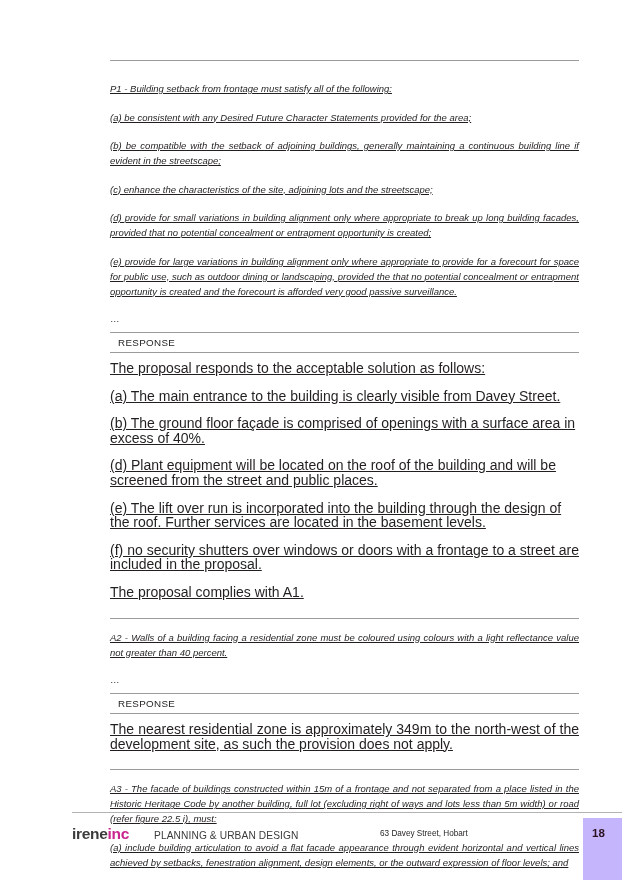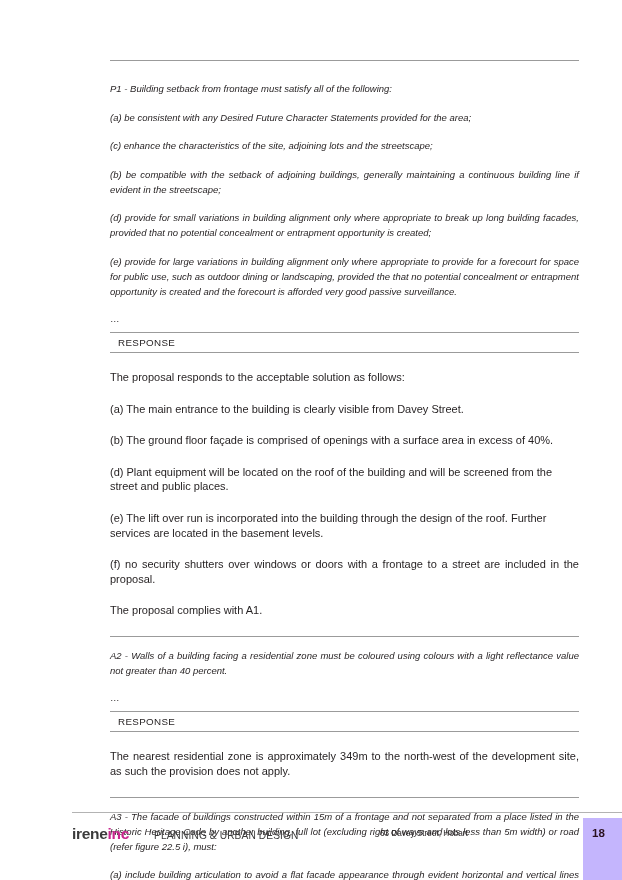--- a/index.html
+++ b/index.html
@@ -34,34 +34,35 @@
     margin: 0;
   }
   .rule-top { margin-bottom: 20px; }
 
   
   p {
     margin: 0 0 13px 0;
     font-size: 9.4px;
     line-height: 14.5px;
     color: #231f20;
+    text-decoration: underline;
   }
   .prov {
     font-style: italic;
     text-align: justify;
     font-size: 9.5px;
     line-height: 15px;
     margin: 0 0 13.5px 0;
   }
 
   
   .resp {
-    font-size: 11px;
+    font-size: 14px;
     line-height: 14.6px;
-    margin: 17px 0 13px 0;
+    margin: 8px 0 13px 0;
     text-align: left;
   }
   .resp.justify { text-align: justify; }
 
   .ellipsis {
     font-size: 9.5px;
     line-height: 13px;
     margin: 2px 0 7px 0;
     letter-spacing: 0.5px;
     color: #231f20;
@@ -154,23 +155,23 @@
 <div class="page">
 
   <div class="content">
 
     <div class="rule rule-top"></div>
 
     <p class="prov">P1 - Building setback from frontage must satisfy all of the following:</p>
 
     <p class="prov">(a) be consistent with any Desired Future Character Statements provided for the area;</p>
 
+    <p class="prov">(b) be compatible with the setback of adjoining buildings, generally maintaining a continuous building line if evident in the streetscape;</p>
+
     <p class="prov">(c) enhance the characteristics of the site, adjoining lots and the streetscape;</p>
-
-    <p class="prov">(b) be compatible with the setback of adjoining buildings, generally maintaining a continuous building line if evident in the streetscape;</p>
 
     <p class="prov">(d) provide for small variations in building alignment only where appropriate to break up long building facades, provided that no potential concealment or entrapment opportunity is created;</p>
 
     <p class="prov">(e) provide for large variations in building alignment only where appropriate to provide for a forecourt for space for public use, such as outdoor dining or landscaping, provided the that no potential concealment or entrapment opportunity is created and the forecourt is afforded very good passive surveillance.</p>
 
     <div class="ellipsis">…</div>
 
     <div class="response-band">
       <div class="rule"></div>
       <div class="label">RESPONSE</div>

